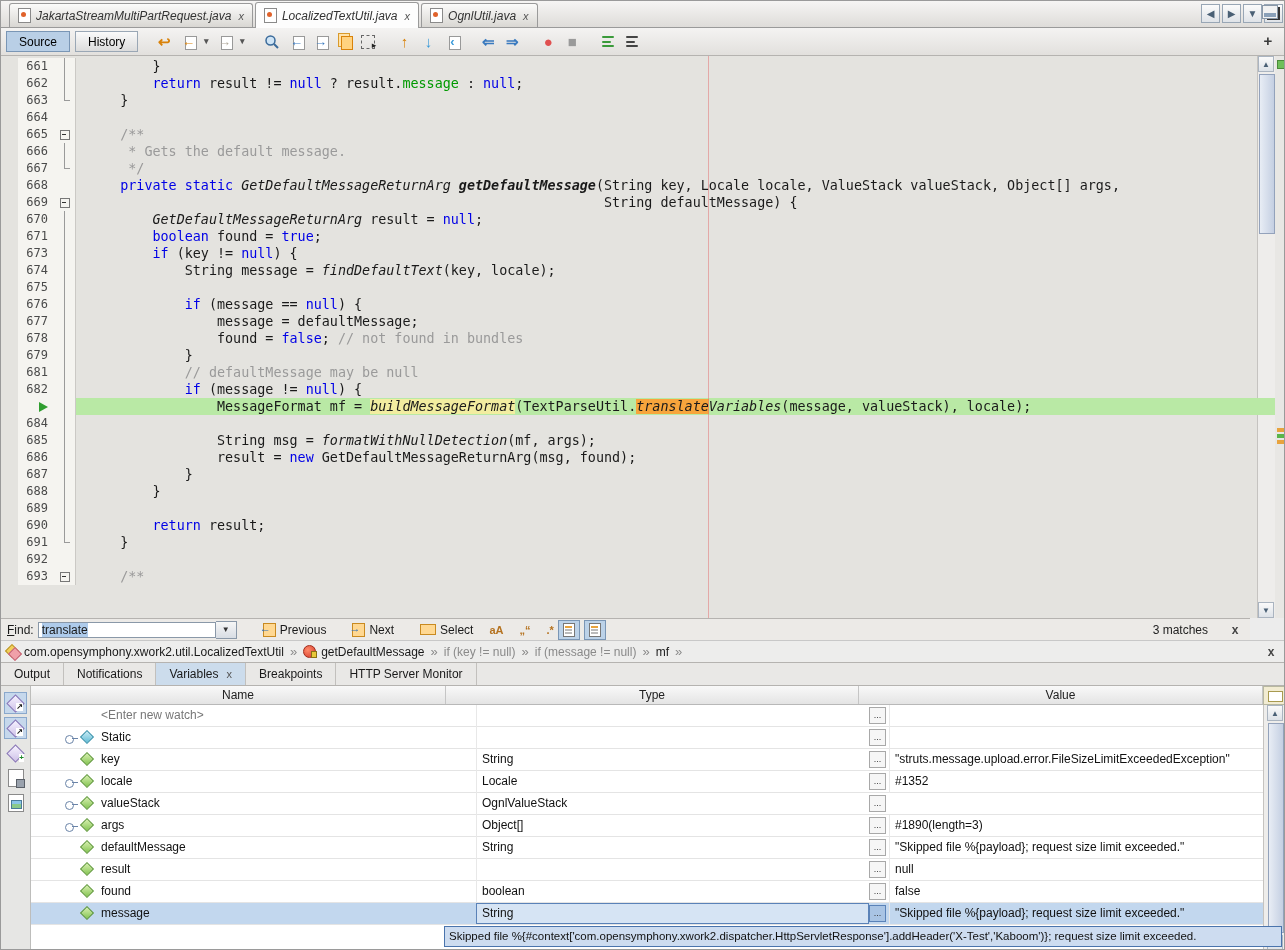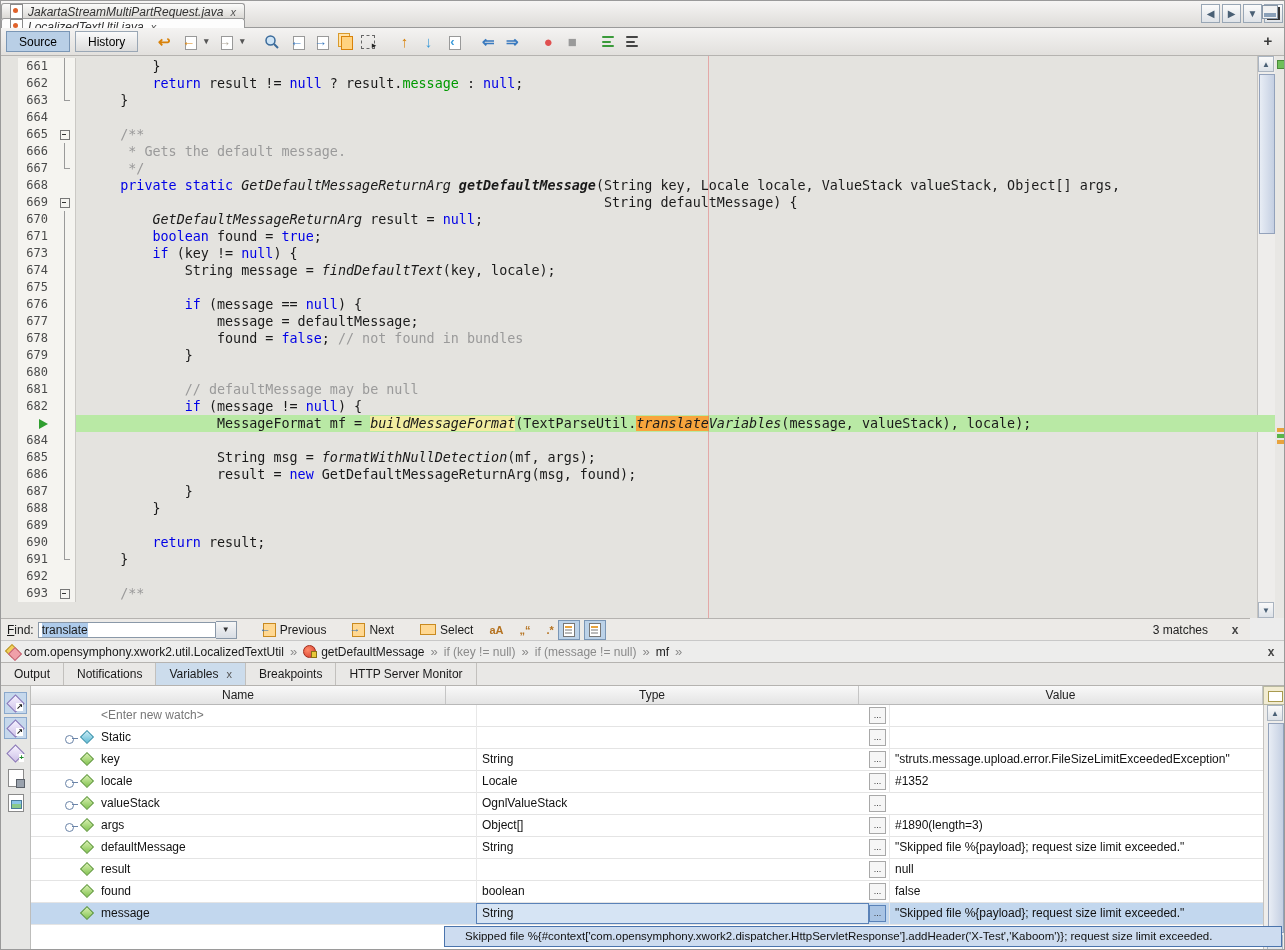--- a/index.html
+++ b/index.html
@@ -2,21 +2,21 @@
 <html style="--exec: #b9e9a5; --match: #f7a53c; --occ: #f2eda0; --kw: #0000e6; --cm: #9a9a9a; --fld: #009900;"><head>
 <meta charset="utf-8">
 <style>
   html,body{margin:0;padding:0;background:#d8d8d8;}
   #win{position:relative;width:1285px;height:950px;background:#ececec;overflow:hidden;
        font-family:"Liberation Sans",sans-serif;font-size:12px;color:#1a1a1a;
        border:1px solid #9a9a9a;box-sizing:border-box;}
   
   .tabbar{position:absolute;left:0;top:0;width:1285px;height:27px;
           background:linear-gradient(#f6f5f4,#dedcd9);border-bottom:1px solid #9a9a9a;box-sizing:border-box;}
-  .tabs{position:absolute;left:0;bottom:0;display:flex;height:24px;flex-direction:column;}
+  .tabs{position:absolute;left:8px;bottom:0;display:flex;height:24px;}
   .etab{display:flex;align-items:center;gap:5px;padding:0 8px;margin-right:2px;
         border:1px solid #9a9a9a;border-bottom:none;border-radius:3px 3px 0 0;
         background:linear-gradient(#fbfbfa,#d9d7d3);font-style:italic;color:#333;white-space:nowrap;cursor:default;}
   .etab.active{background:#fdfdfd;height:25px;margin-top:-1px;}
   .fico{width:11px;height:13px;background:#fff;border:1px solid #8a8a8a;position:relative;flex:none;}
   .fico i{position:absolute;left:2px;top:3px;width:5px;height:5px;border-radius:50%;background:#e0622b;}
   .tclose{color:#555;font-size:11px;margin-left:2px;cursor:pointer;}
   .tabctrl{position:absolute;right:3px;top:3px;display:flex;gap:2px;}
   .cbtn{width:19px;height:19px;border:1px solid #98a6b5;background:linear-gradient(#fbfbfb,#dfe3e8);
         display:flex;align-items:center;justify-content:center;font-size:10px;color:#4a6075;box-sizing:border-box;}
@@ -147,21 +147,21 @@
          border-left:1px solid #e8e8e8;box-sizing:border-box;color:#111;white-space:nowrap;}
   .vrow.sel .vtype{border:1px solid #5a82b8;background:#d6e4f4;height:21px;line-height:19px;}
   .vvalue{position:absolute;left:858px;top:0;width:385px;height:22px;line-height:21px;padding-left:5px;
           border-left:1px solid #e8e8e8;box-sizing:border-box;color:#111;white-space:nowrap;overflow:hidden;}
   .dots{position:absolute;top:2px;width:17px;height:17px;border:1px solid #a8a8a8;background:#f6f6f6;
         font-size:9px;line-height:15px;text-align:center;color:#333;box-sizing:border-box;cursor:pointer;}
   .dots.d1{left:838px;}
   .vrow.sel .dots{background:#a9c4e4;border-color:#5a82b8;}
   .vscroll{position:absolute;right:0;top:19px;width:23px;height:246px;background:#eeedeb;border-left:1px solid #c5c3c0;box-sizing:border-box;}
   .tooltipbox{position:absolute;left:443px;top:925px;right:2px;height:21px;background:#cddcf0;border:1px solid #4a74ad;
-              box-sizing:border-box;font-size:11.5px;line-height:18px;padding:0 20px;white-space:nowrap;overflow:hidden;color:#111;z-index:9;}
+              box-sizing:border-box;font-size:11.5px;line-height:18px;padding:0 4px;white-space:nowrap;overflow:hidden;color:#111;z-index:9;}
 </style>
 </head>
 <body>
 
 <div id="win">
 
   <div class="tabbar">
     <div class="tabs" id="etabs">
         <div class="etab">
           <span class="fico">
@@ -292,21 +292,20 @@
         <div class="ln"><span class="no">669</span><span class="fold"><i class="fbox"></i></span><span class="codeln"><span class="">                                                                String defaultMessage) {</span></span></div>
         <div class="ln"><span class="no">670</span><span class="fold"><i class="g-v"></i></span><span class="codeln"><span class="">        </span><span class="ci">GetDefaultMessageReturnArg</span><span class=""> result = </span><span class="ck">null</span><span class="">;</span></span></div>
         <div class="ln"><span class="no">671</span><span class="fold"><i class="g-v"></i></span><span class="codeln"><span class="">        </span><span class="ck">boolean</span><span class=""> found = </span><span class="ck">true</span><span class="">;</span></span></div>
         <div class="ln"><span class="no">673</span><span class="fold"><i class="g-v"></i></span><span class="codeln"><span class="">        </span><span class="ck">if</span><span class=""> (key != </span><span class="ck">null</span><span class="">) {</span></span></div>
         <div class="ln"><span class="no">674</span><span class="fold"><i class="g-v"></i></span><span class="codeln"><span class="">            String message = </span><span class="ci">findDefaultText</span><span class="">(key, locale);</span></span></div>
         <div class="ln"><span class="no">675</span><span class="fold"><i class="g-v"></i></span><span class="codeln"></span></div>
         <div class="ln"><span class="no">676</span><span class="fold"><i class="g-v"></i></span><span class="codeln"><span class="">            </span><span class="ck">if</span><span class=""> (message == </span><span class="ck">null</span><span class="">) {</span></span></div>
         <div class="ln"><span class="no">677</span><span class="fold"><i class="g-v"></i></span><span class="codeln"><span class="">                message = defaultMessage;</span></span></div>
         <div class="ln"><span class="no">678</span><span class="fold"><i class="g-v"></i></span><span class="codeln"><span class="">                found = </span><span class="ck">false</span><span class="">; </span><span class="cc">// not found in bundles</span></span></div>
         <div class="ln"><span class="no">679</span><span class="fold"><i class="g-v"></i></span><span class="codeln"><span class="">            }</span></span></div>
-        <div class="ln"><span class="no">680</span><span class="fold"><i class="g-v"></i></span><span class="codeln"></span></div>
         <div class="ln"><span class="no">681</span><span class="fold"><i class="g-v"></i></span><span class="codeln"><span class="">            </span><span class="cc">// defaultMessage may be null</span></span></div>
         <div class="ln"><span class="no">682</span><span class="fold"><i class="g-v"></i></span><span class="codeln"><span class="">            </span><span class="ck">if</span><span class=""> (message != </span><span class="ck">null</span><span class="">) {</span></span></div>
         <div class="ln cur"><span class="no"><span class="pc"></span></span><span class="fold"><i class="g-v"></i></span><span class="codeln"><span class="">                MessageFormat mf = </span><span class="ci hy">buildMessageFormat</span><span class="">(TextParseUtil.</span><span class="ci ho">translate</span><span class="ci">Variables</span><span class="">(message, valueStack), locale);</span></span></div>
         <div class="ln"><span class="no">684</span><span class="fold"><i class="g-v"></i></span><span class="codeln"></span></div>
         <div class="ln"><span class="no">685</span><span class="fold"><i class="g-v"></i></span><span class="codeln"><span class="">                String msg = </span><span class="ci">formatWithNullDetection</span><span class="">(mf, args);</span></span></div>
         <div class="ln"><span class="no">686</span><span class="fold"><i class="g-v"></i></span><span class="codeln"><span class="">                result = </span><span class="ck">new</span><span class=""> GetDefaultMessageReturnArg(msg, found);</span></span></div>
         <div class="ln"><span class="no">687</span><span class="fold"><i class="g-v"></i></span><span class="codeln"><span class="">            }</span></span></div>
         <div class="ln"><span class="no">688</span><span class="fold"><i class="g-v"></i></span><span class="codeln"><span class="">        }</span></span></div>
         <div class="ln"><span class="no">689</span><span class="fold"><i class="g-v"></i></span><span class="codeln"></span></div>
         <div class="ln"><span class="no">690</span><span class="fold"><i class="g-v"></i></span><span class="codeln"><span class="">        </span><span class="ck">return</span><span class=""> result;</span></span></div>

